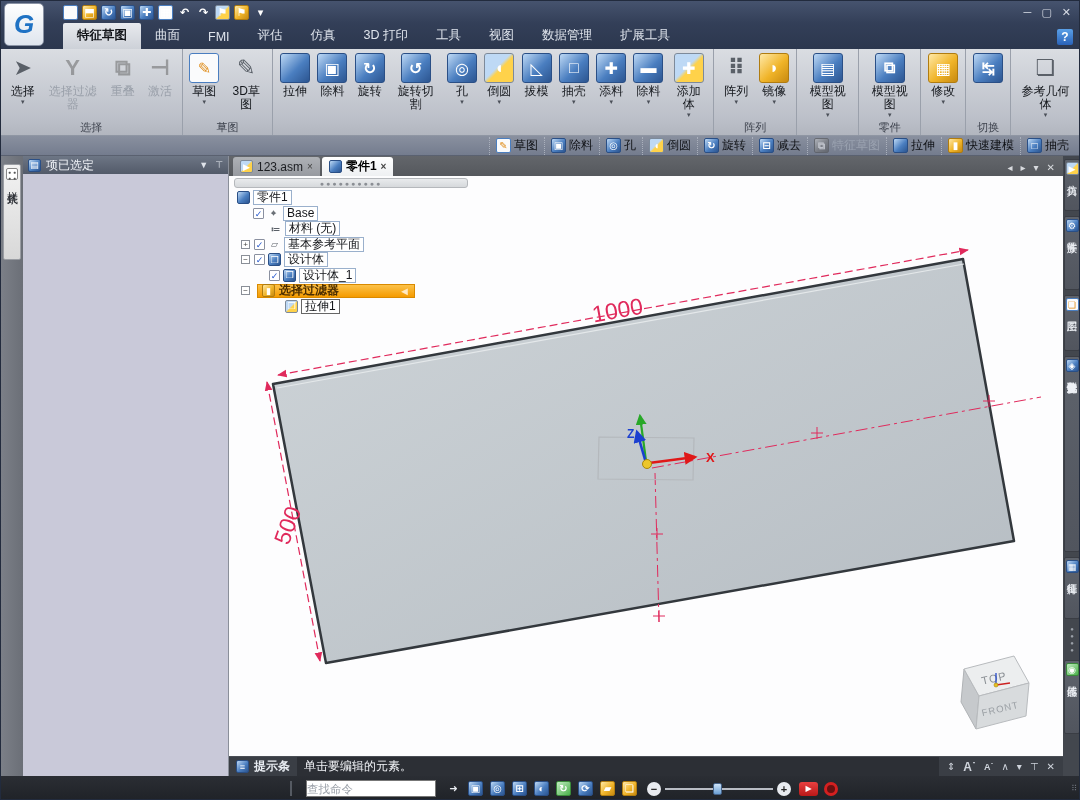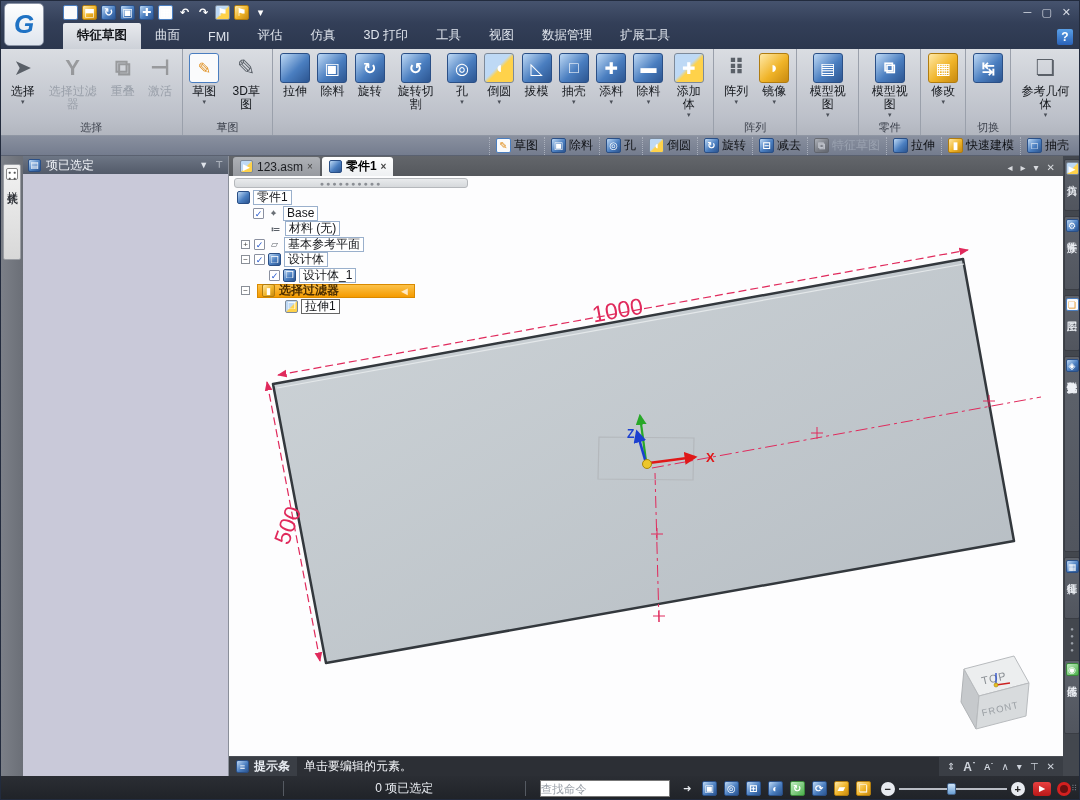--- a/index.html
+++ b/index.html
@@ -567,21 +567,20 @@
         <div class="rgrip">●●●●</div>
         <div class="rtab" style="height: 74px;">
           <span class="ico sz13 i-green">◉</span>
           <span class="vtxt">传感器</span>
         </div>
       </div>
   </div>
 
   <div class="statusbar">
     <div class="sseg" style="width:290px;"></div>
-    <div class="sel-seg">0 项已选定</div>
     <div class="sseg" style="width:1px;"></div>
     <input class="searchbox" placeholder="查找命令" style="">
     <div class="sicons" id="sicons">
         <span class="ico sz15 i-plain" style="color: rgb(232, 235, 240);">➜</span>
         <span class="ico sz15 i-blue">▣</span>
         <span class="ico sz15 i-blue">◎</span>
         <span class="ico sz15 i-blue">⊞</span>
         <span class="ico sz15 i-blue">◐</span>
         <span class="ico sz15 i-green">↻</span>
         <span class="ico sz15 i-blue">⟳</span>

